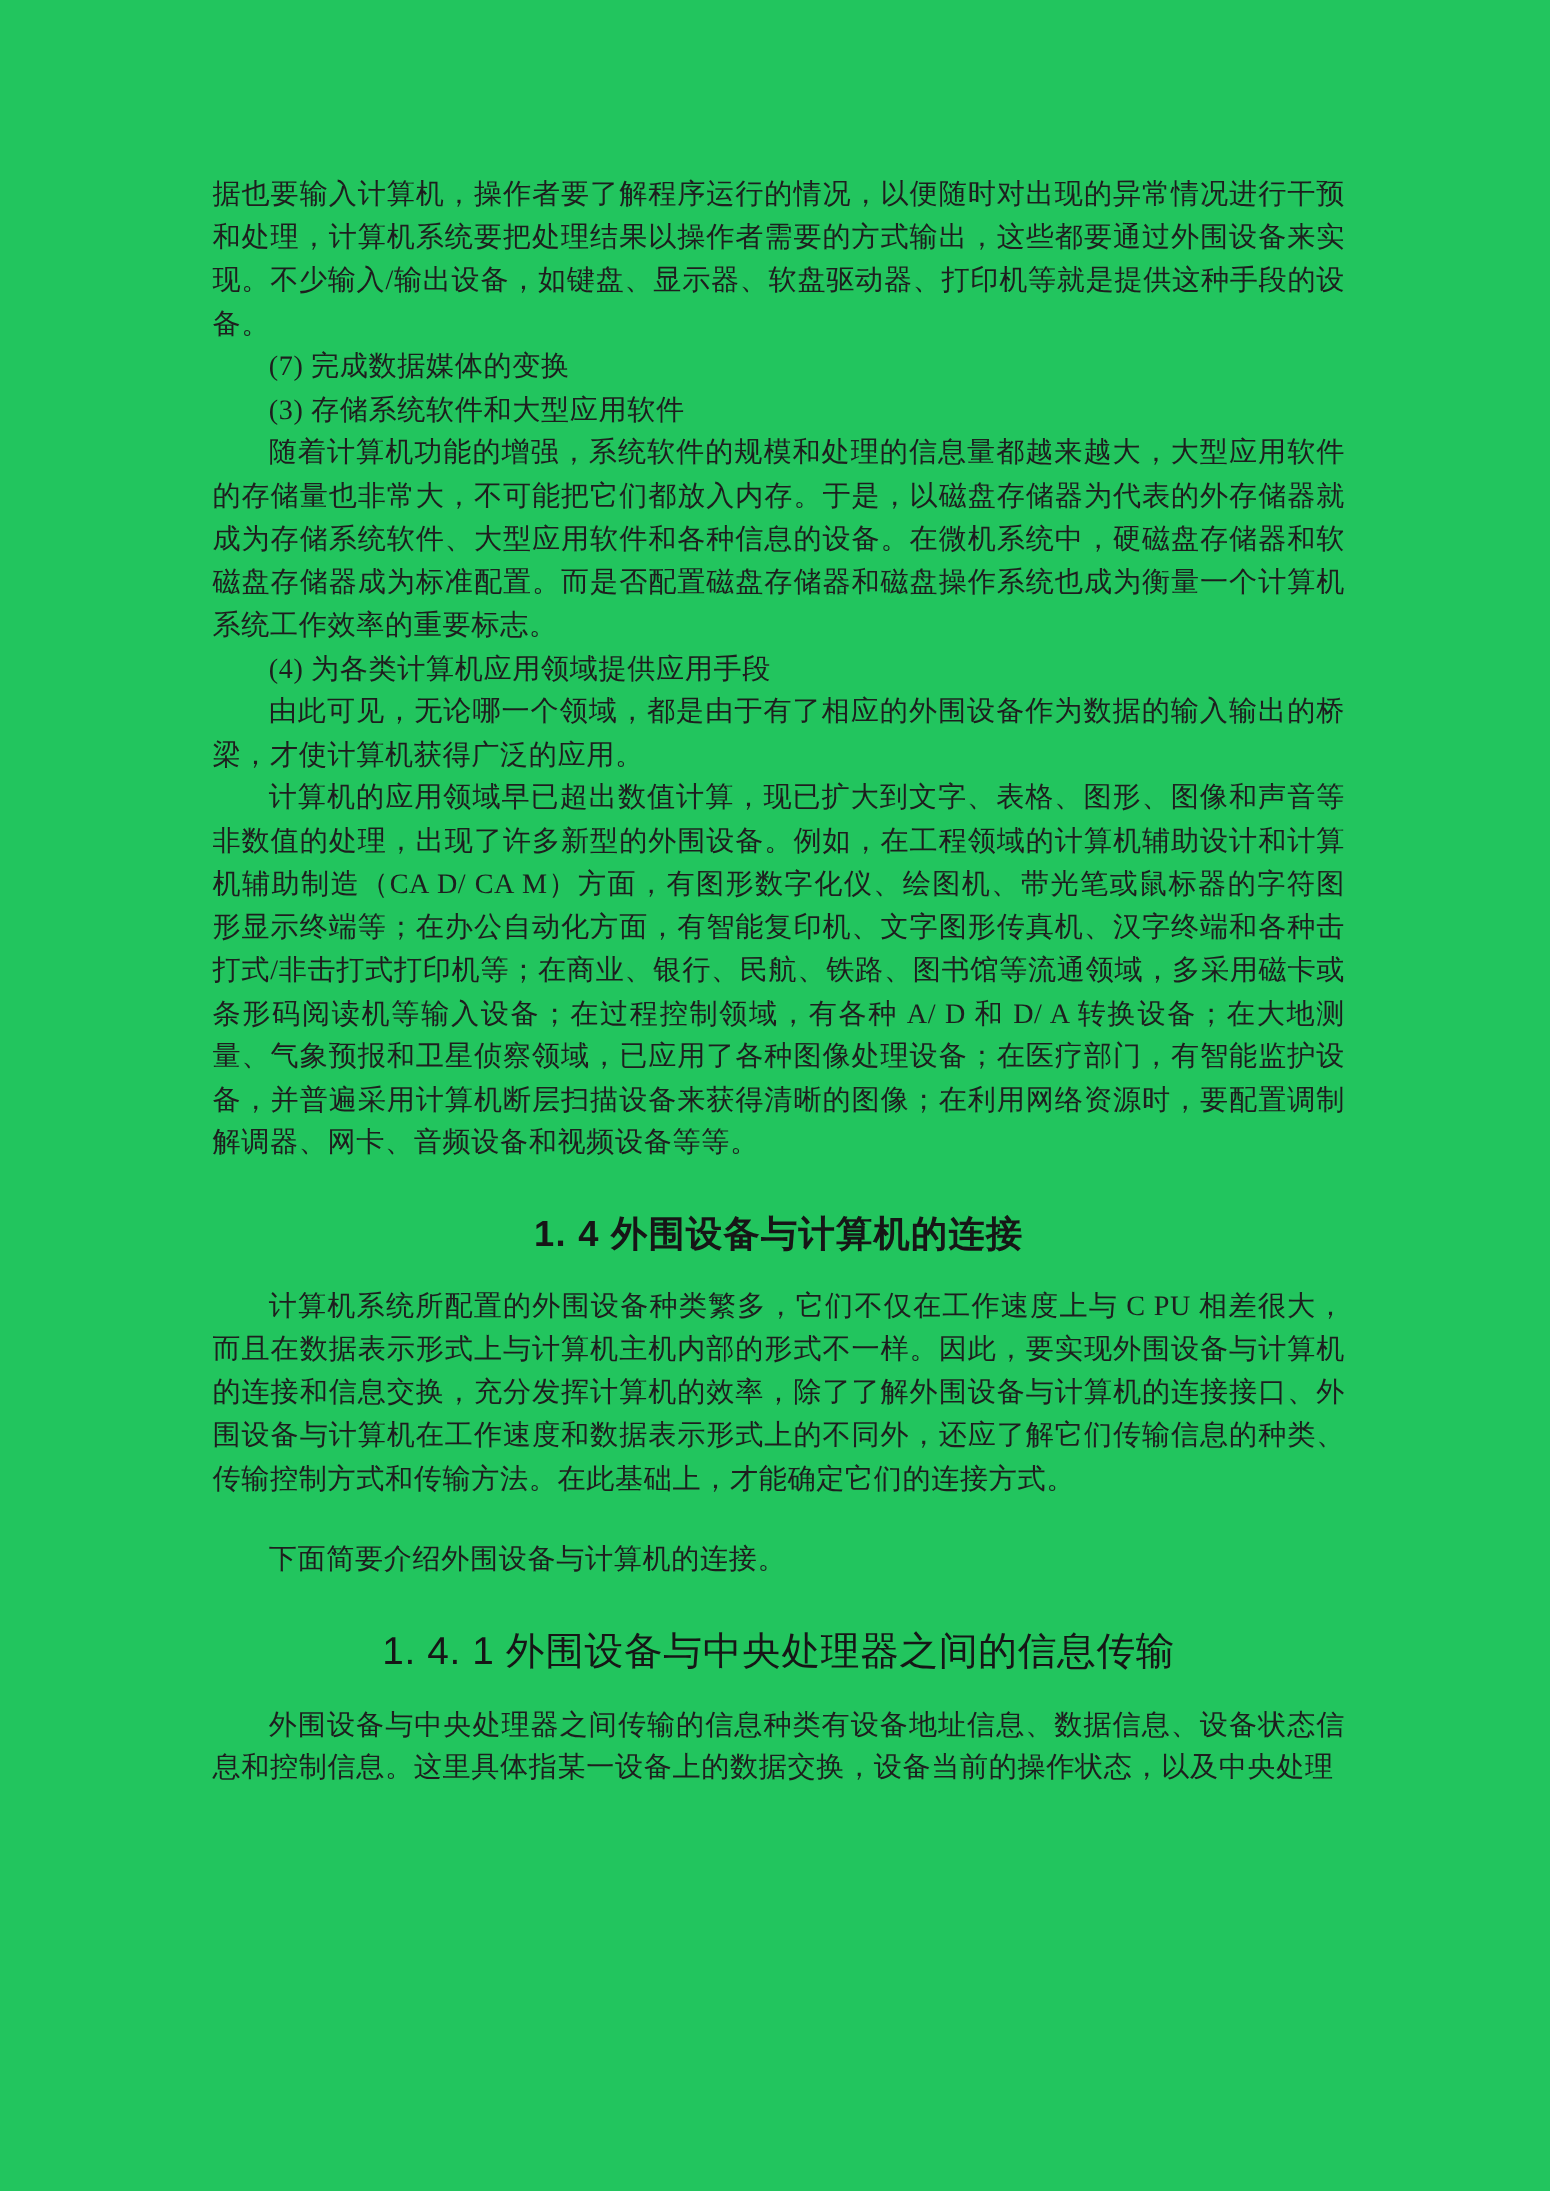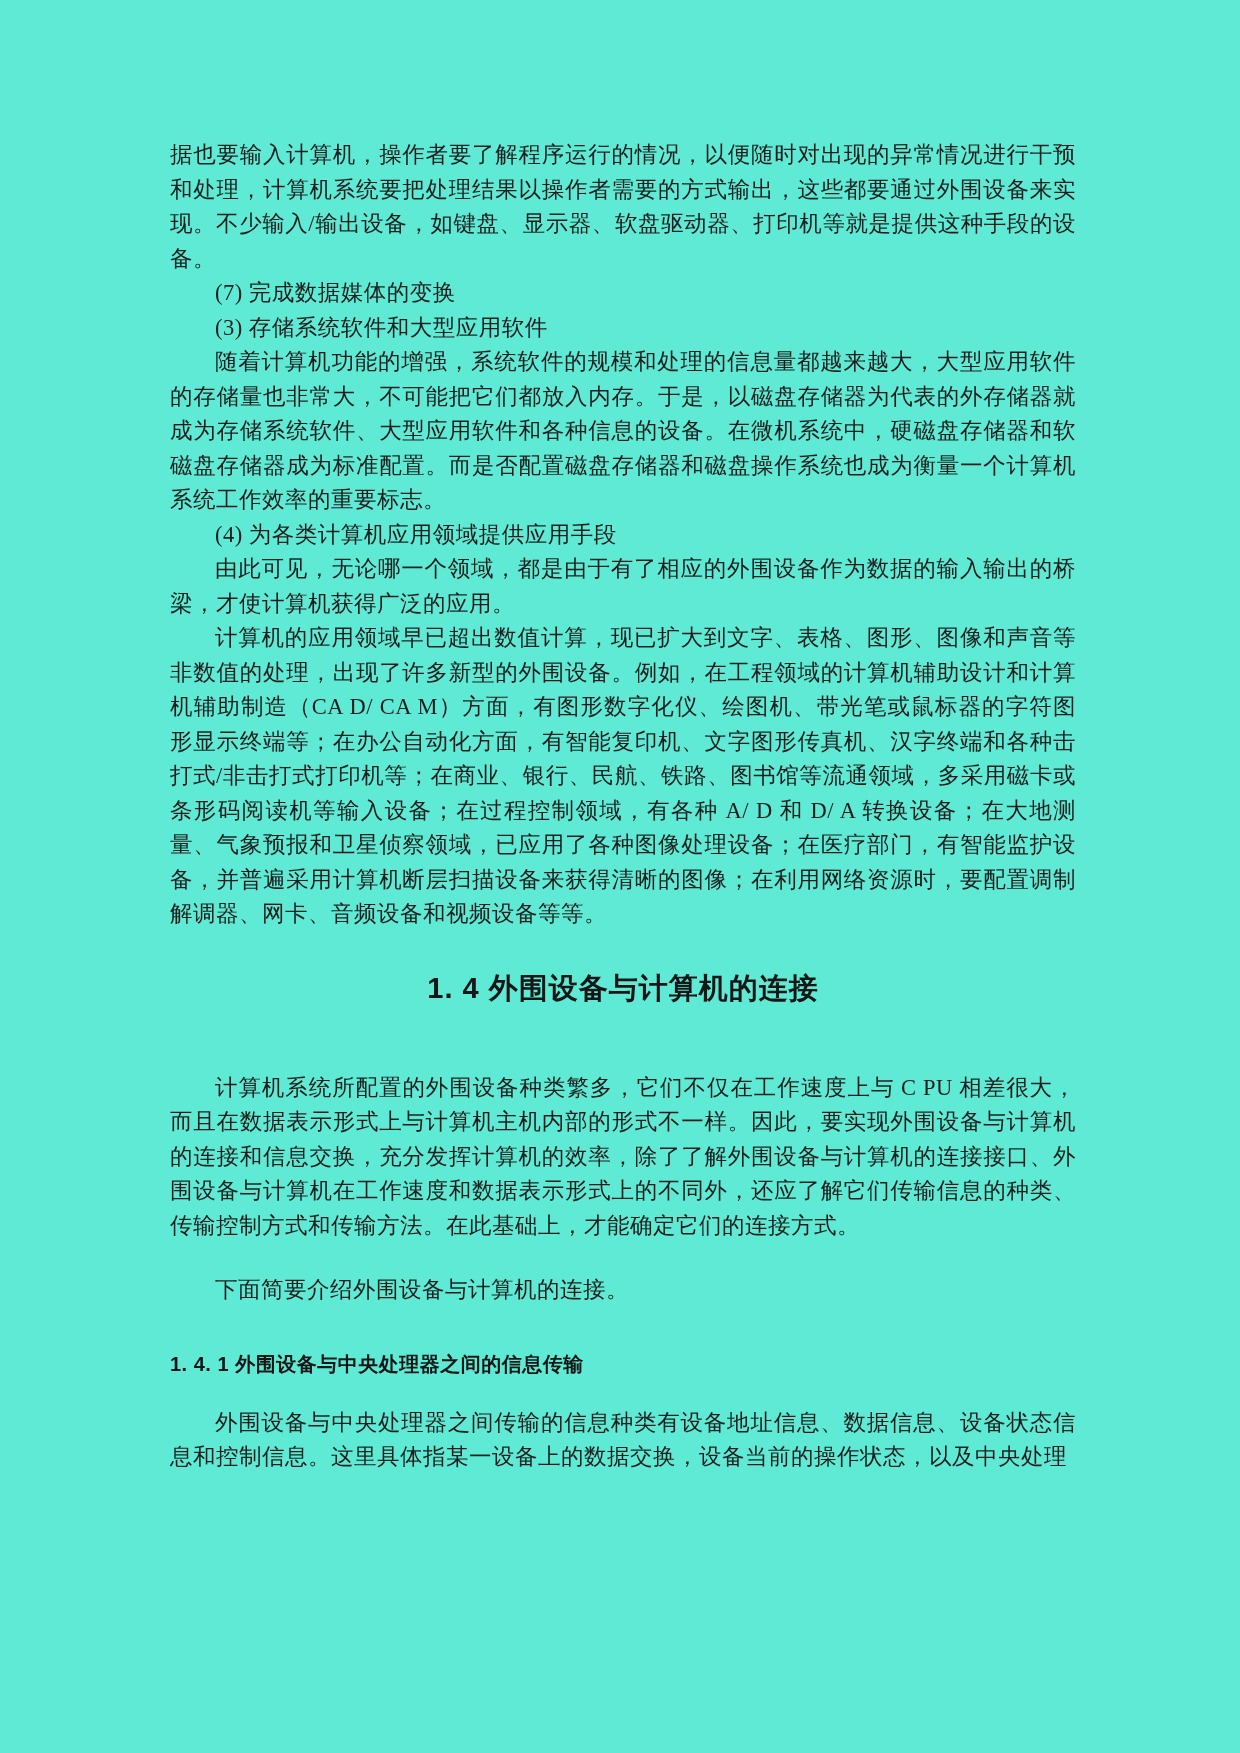--- a/index.html
+++ b/index.html
@@ -4,21 +4,21 @@
 <style>
   html, body {
     margin: 0;
     padding: 0;
     background: #ffffff;
   }
   .page {
     position: relative;
     width: 1240px;
     height: 1753px;
-    background: #5eead4;
+    background: #22c55e;
     overflow: hidden;
     font-family: "Liberation Serif", "DejaVu Serif", serif;
     color: #1e1e1e;
   }
   .content {
     position: absolute;
     left: 170px;
     top: 138px;
     width: 906px;
   }
@@ -35,40 +35,41 @@
     text-indent: 2em;
   }
   .list-head {
     margin: 0;
     font-size: 22.5px;
     line-height: 34.5px;
     letter-spacing: 0.5px;
     text-indent: 2em;
   }
   .section-heading {
-    margin: 36px 0 63px 0;
+    margin: 36px 0 20px 0;
     text-align: center;
     font-family: "Liberation Sans", "DejaVu Sans", sans-serif;
     font-weight: bold;
     font-size: 29px;
     line-height: 40px;
     color: #161616;
     letter-spacing: 1px;
   }
   .intro-para {
     margin-top: 30px;
   }
   .subsection-heading {
     margin: 40px 0 26px 0;
     font-family: "Liberation Sans", "DejaVu Sans", sans-serif;
-    font-weight: bold;
-    font-size: 20px;
+    font-weight: normal;
+    font-size: 31px;
     line-height: 32px;
     color: #161616;
     letter-spacing: 0.5px;
+    text-align: center;
   }
 </style>
 </head>
 <body>
 
 <div class="page">
   <div class="content">
 
     <p class="para">据也要输入计算机，操作者要了解程序运行的情况，以便随时对出现的异常情况进行干预和处理，计算机系统要把处理结果以操作者需要的方式输出，这些都要通过外围设备来实现。不少输入/输出设备，如键盘、显示器、软盘驱动器、打印机等就是提供这种手段的设备。</p>
 

